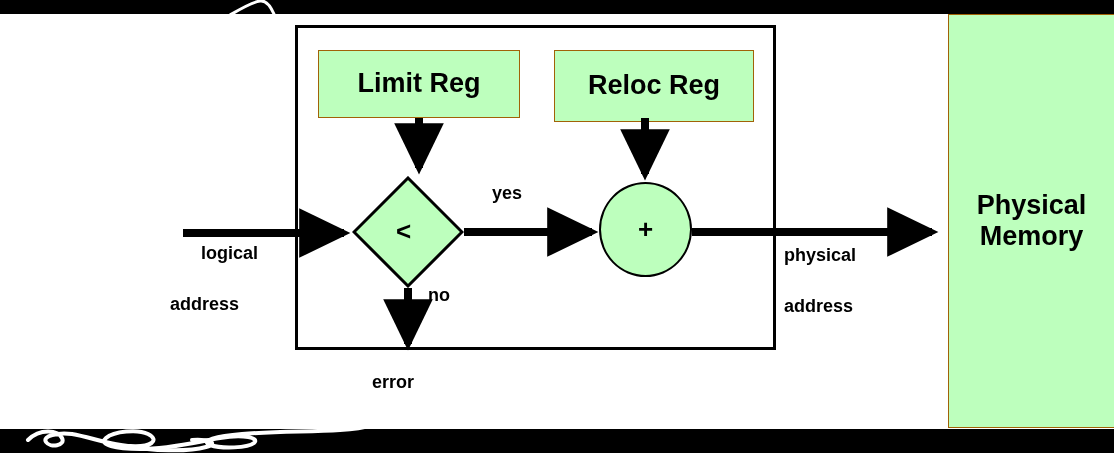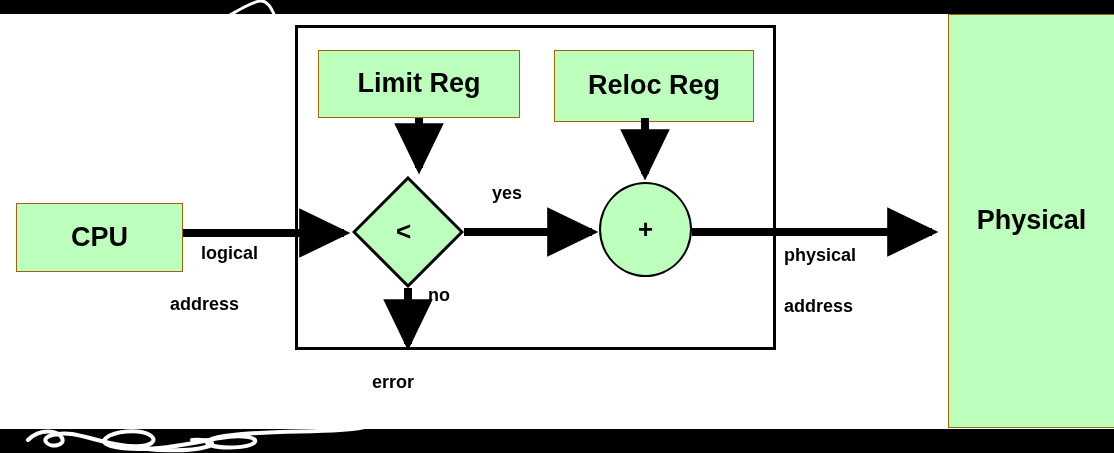--- a/index.html
+++ b/index.html
@@ -124,35 +124,33 @@
              C 348 11, 356 9, 362 7" stroke="#ffffff" stroke-width="4" fill="none" stroke-linecap="round"></path>
     <path d="M120 28 C 140 33, 178 34, 196 29 C 210 25, 198 21, 182 22" stroke="#ffffff" stroke-width="4" fill="none" stroke-linecap="round"></path>
     <path d="M340 7 C 352 4, 364 4, 370 7" stroke="#ffffff" stroke-width="4" fill="none" stroke-linecap="round"></path>
   </svg>
   <svg class="scribble" style="left:200px; top:0px;" width="120" height="16" viewBox="0 0 120 16">
     <path d="M30 15 C 42 8, 52 2, 60 1 C 66 0, 70 5, 74 14" stroke="#ffffff" stroke-width="3" fill="none" stroke-linecap="round"></path>
   </svg>
 
   <div id="mmu-container"></div>
 
-  <div class="node" id="cpu-box">
-    <span>CPU</span>
-  </div>
 
   <div class="node" id="limit-reg-box">
     <span>Limit Reg</span>
   </div>
 
   <div class="node" id="reloc-reg-box">
     <span>Reloc Reg</span>
   </div>
 
   <div class="node" id="physical-memory-box">
     <div>
       <div>Physical</div>
+      <div>Memory</div>
     </div>
   </div>
 
   <svg id="compare-diamond" viewBox="0 0 112 112">
     <polygon points="56,2 110,56 56,110 2,56" fill="#bdffbd" stroke="#000000" stroke-width="3"></polygon>
   </svg>
   <div class="label" style="left:396px; top:216px; font-size:26px;">&lt;</div>
 
   <div id="adder-circle">
     <span>+</span>

